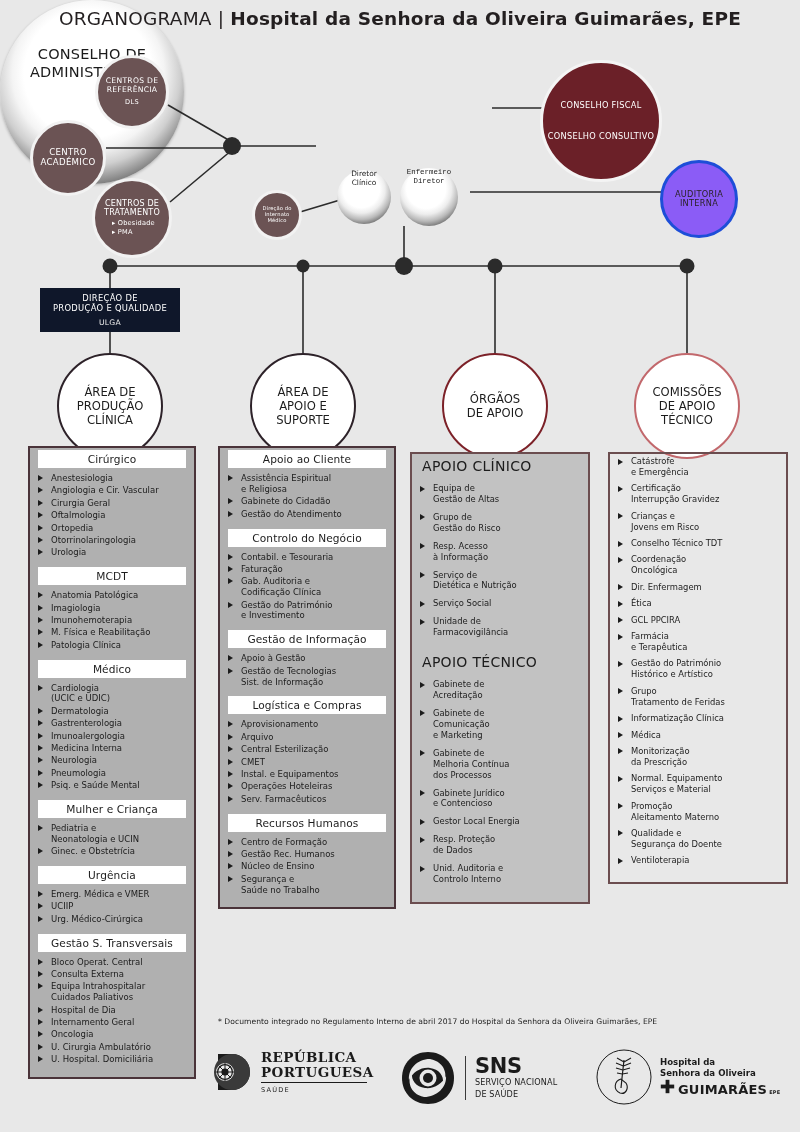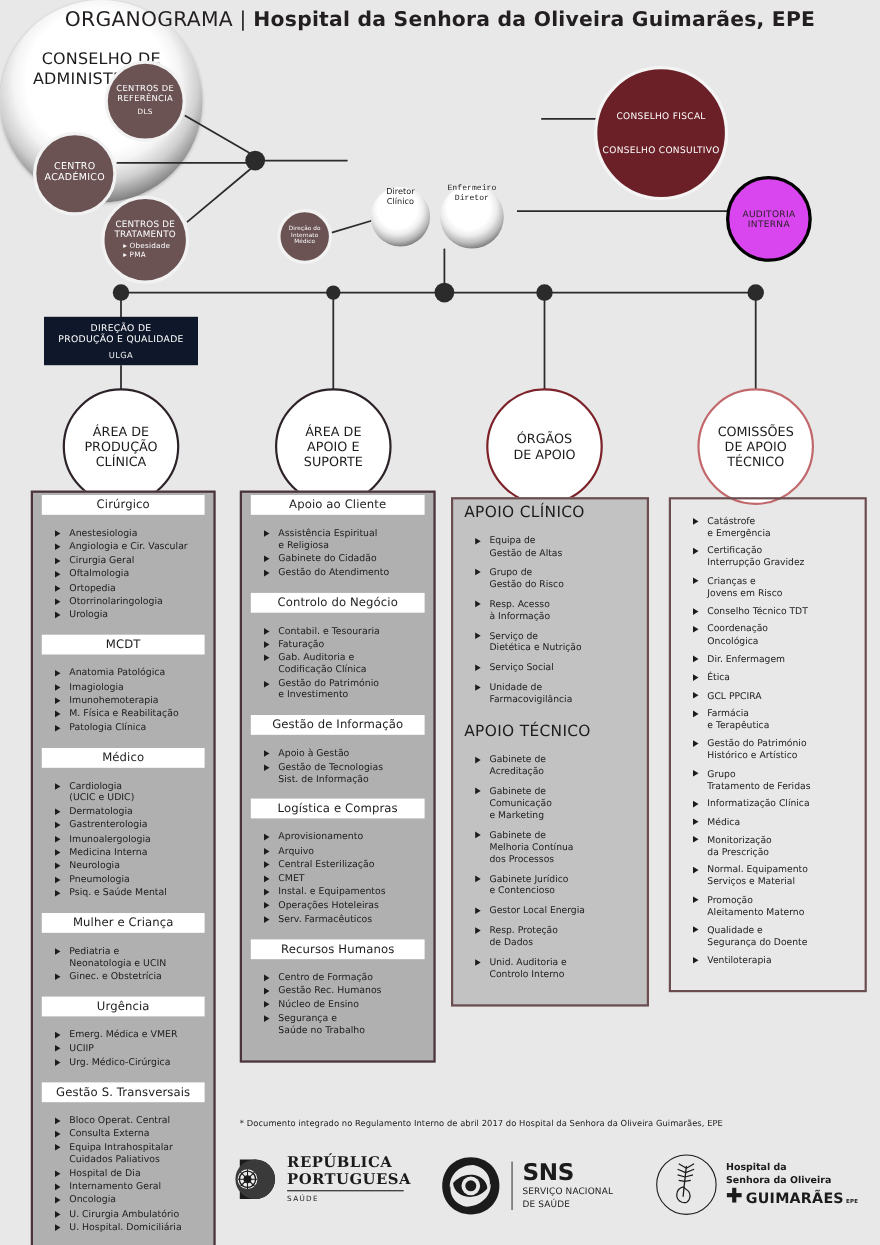--- a/index.html
+++ b/index.html
@@ -31,21 +31,21 @@
   .circ{
     position:absolute;border-radius:50%;
     display:flex;align-items:center;justify-content:center;
     text-align:center;box-sizing:border-box;
     line-height:1.15;
   }
   .circ .lbl{display:block;width:100%;}
 
   .c-mauve{background:#6b5354;color:#fff;border:3px solid #f2f2f2;}
   .c-dark{background:#6b2028;color:#fff;border:3px solid #f4f4f4;}
-  .c-rose{background:#d946ef;color:#2a2226;border:3px solid #000000;justify-content:center;}
+  .c-rose{background:#8b5cf6;color:#2a2226;border:3px solid #1d4ed8;justify-content:center;}
 
   #c-ref{left:95px;top:55px;width:74px;height:74px;font-size:7.6px;letter-spacing:.3px;}
   #c-ref .sub{display:block;margin-top:5px;font-size:6.6px;}
   #c-acad{left:30px;top:120px;width:76px;height:76px;font-size:8.6px;letter-spacing:.3px;}
   #c-trat{left:92px;top:178px;width:80px;height:80px;font-size:8px;letter-spacing:.2px;}
   #c-trat .bul{display:block;font-size:6.6px;text-align:left;padding-left:17px;margin-top:2px;}
   #c-int{left:252px;top:190px;width:50px;height:50px;font-size:5.2px;letter-spacing:.1px;}
 
   
   #c-admin{
@@ -108,21 +108,21 @@
   .sechead{
     background:#fff;color:#1c1c1c;text-align:center;
     font-size:10.6px;padding:3px 2px;margin:0 0 5px 0;letter-spacing:.1px;
   }
   .sechead.mt{margin-top:9px;}
   .secplain{
     font-size:14px;color:#1c1c1c;margin:2px 0 9px 2px;letter-spacing:.3px;
   }
   .secplain.mt{margin-top:16px;}
 
-  ul.items{list-style:none;margin:12px;padding:0;}
+  ul.items{list-style:none;margin:0;padding:0;}
   ul.items li{
     position:relative;
     padding-left:13px;
     font-size:8.5px;
     line-height:1.28;
     color:#1c1c1c;
     margin-bottom:1.5px;
   }
   ul.items li .tri{
     position:absolute;left:0;top:2px;

